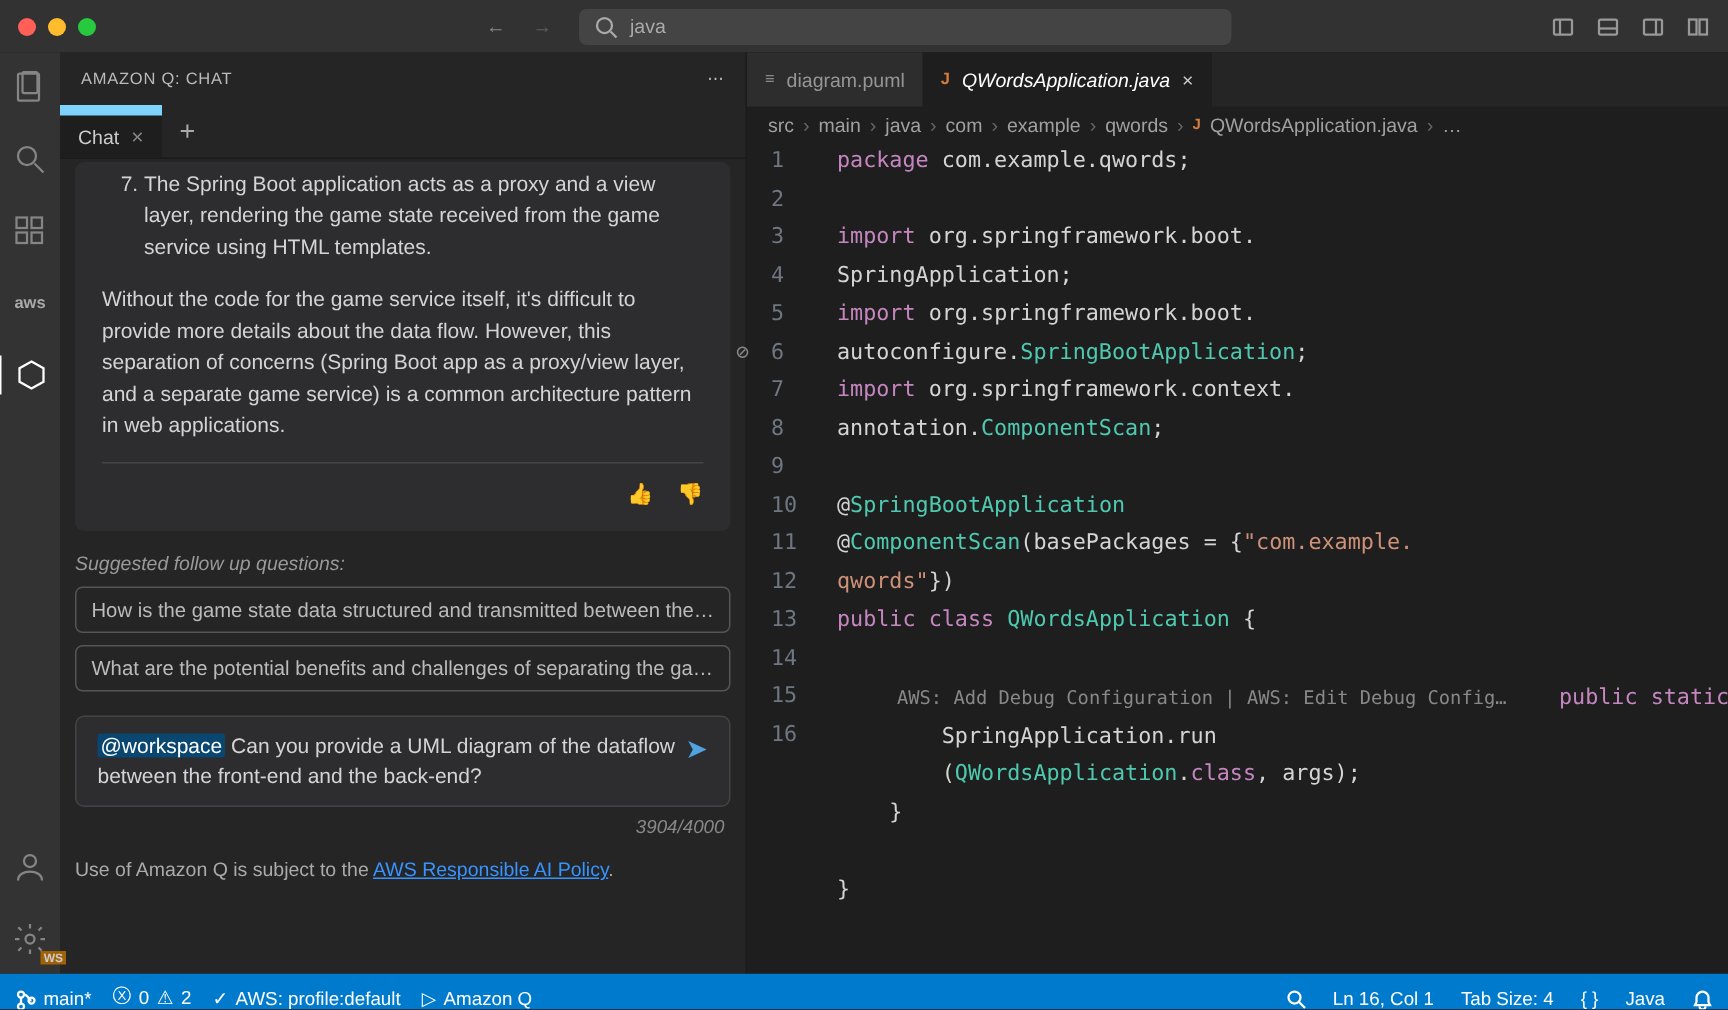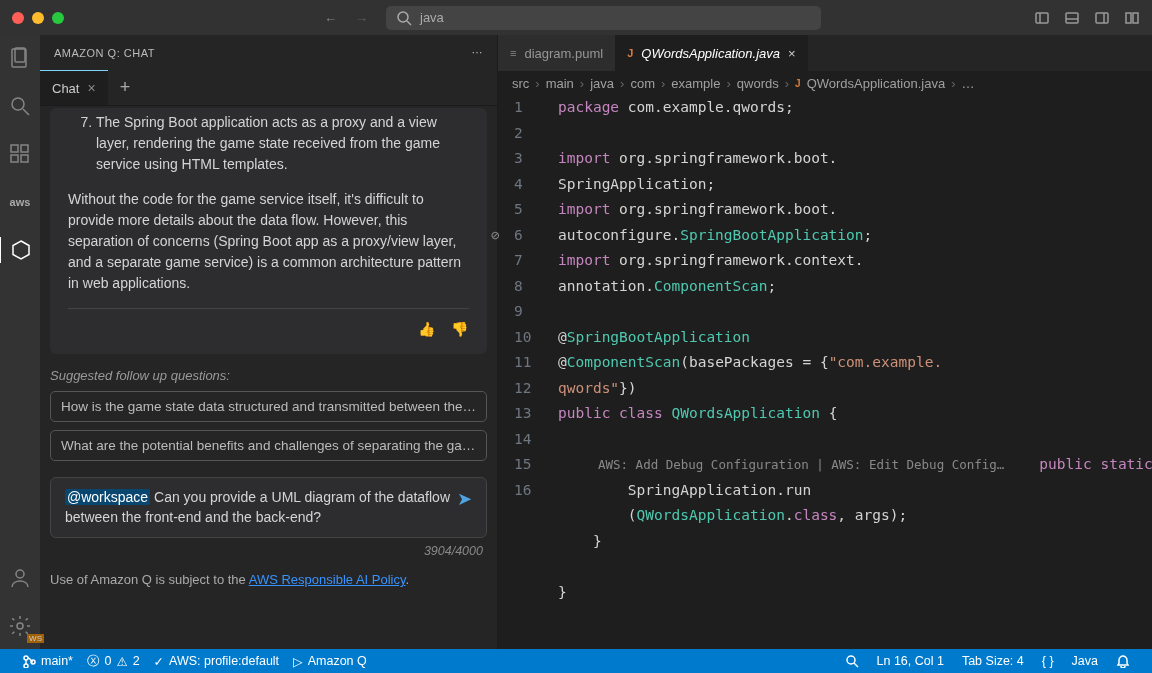--- a/index.html
+++ b/index.html
@@ -20,21 +20,21 @@
 .main { display: flex; height: calc(100% - 35px - 24px); }
 .activitybar { width: 50px; background: #333333; display: flex; flex-direction: column; align-items: center; padding-top: 10px; gap: 22px; color: #858585; }
 .activitybar .item { width: 40px; height: 26px; display: flex; align-items: center; justify-content: center; cursor: pointer; }
 .activitybar .item.active { color: #fff; border-left: 2px solid #fff; margin-left: -2px; padding-left: 2px; }
 .activitybar .spacer { flex: 1; }
 
 
 .chatpanel { width: 535px; background: #252526; display: flex; flex-direction: column; border-right: 1px solid #1b1b1b; }
 .chat-header { height: 35px; display: flex; align-items: center; padding: 0 14px; justify-content: space-between; color: #bbb; font-size: 11px; letter-spacing: 0.5px; }
 .chat-tabs { height: 36px; display: flex; align-items: stretch; border-bottom: 1px solid #1b1b1b; }
-.chat-tab { display: flex; align-items: center; padding: 0 12px; gap: 8px; background: #1e1e1e; border-top: 1px solid #7dd3fc; }
+.chat-tab { display: flex; align-items: center; padding: 0 12px; gap: 8px; background: #1e1e1e; border-top: 7px solid #7dd3fc; }
 .chat-tab .close { color: #888; font-size: 14px; }
 .chat-plus { display: flex; align-items: center; padding: 0 12px; color: #aaa; font-size: 18px; }
 
 .chat-body { flex: 1; overflow: hidden; padding: 0 10px; display: flex; flex-direction: column; }
 .msg-block { background: #2d2d30; border-radius: 6px; padding: 4px 18px 14px 18px; margin-top: 2px; color: #d4d4d4; font-size: 14px; line-height: 1.5; }
 .msg-block ol { padding-left: 28px; }
 .msg-block p { margin-top: 14px; }
 .msg-footer { border-top: 1px solid #444; margin-top: 14px; padding-top: 10px; display: flex; justify-content: flex-end; gap: 16px; color: #888; }
 
 .suggest-label { margin-top: 14px; color: #999; font-style: italic; font-size: 13px; }
@@ -66,21 +66,21 @@
 .gutter { width: 44px; color: #6e7681; padding-right: 18px; user-select: none; }
 .code { flex: 1; white-space: pre; color: #d4d4d4; }
 .kw { color: #c586c0; }
 .str { color: #ce9178; }
 .cls { color: #4ec9b0; }
 .ann { color: #4ec9b0; }
 .codelens { color: #888; font-size: 12.5px; padding: 2px 0 2px 40px; }
 .gutter-icon { color: #888; position: relative; }
 
 
-.statusbar { height: 24px; background: #007acc; display: flex; align-items: center; padding: 0 22px; color: #fff; font-size: 12.5px; gap: 14px; }
+.statusbar { height: 24px; background: #007acc; display: flex; align-items: flex-end; padding: 0 10px; color: #fff; font-size: 12.5px; gap: 14px; }
 .statusbar .right { margin-left: auto; display: flex; gap: 18px; align-items: center; }
 .sb-item { display: flex; align-items: center; gap: 5px; cursor: pointer; }
 
 svg { width: 16px; height: 16px; fill: none; stroke: currentColor; stroke-width: 1.5; }
 .activitybar svg { width: 24px; height: 24px; }
 </style>
 </head>
 <body>
 
 <div class="titlebar">
@@ -154,21 +154,21 @@
         <svg>
           <circle cx="12" cy="8" r="4"></circle>
           <path d="M4 21c0-4 4-6 8-6s8 2 8 6"></path>
         </svg>
       </div>
     <div class="item" style="margin-bottom:10px; position:relative">
         <svg>
           <circle cx="12" cy="12" r="3"></circle>
           <path d="M12 2v3M12 19v3M4.2 4.2l2.1 2.1M17.7 17.7l2.1 2.1M2 12h3M19 12h3M4.2 19.8l2.1-2.1M17.7 6.3l2.1-2.1"></path>
         </svg>
-        <span style="position:absolute;bottom:-4px;right:-4px;font-size:8px;font-weight:400;background:#a16207;color:#ccc;padding:0 2px">WS</span>
+        <span style="position:absolute;bottom:-4px;right:-4px;font-size:8px;font-weight:700;background:#a16207;color:#ccc;padding:0 2px">WS</span>
       </div>
   </div>
 
   <div class="chatpanel">
     <div class="chat-header">
       <span>AMAZON Q: CHAT</span>
       <span>⋯</span>
     </div>
     <div class="chat-tabs">
       <div class="chat-tab">

